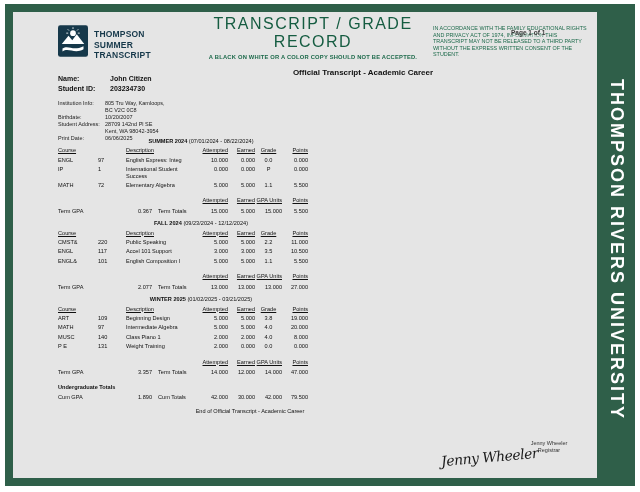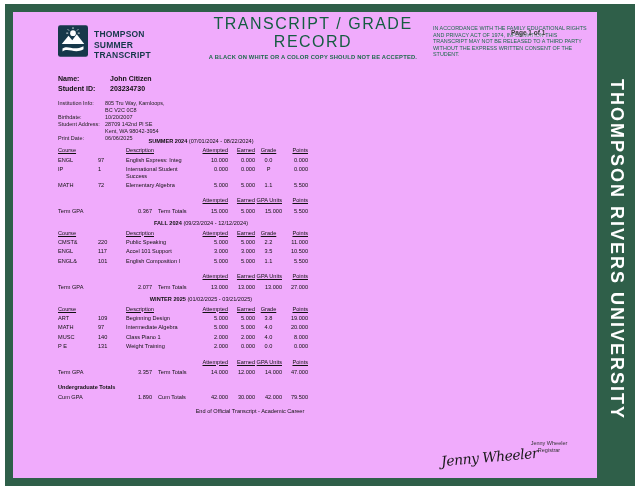--- a/index.html
+++ b/index.html
@@ -6,21 +6,21 @@
     --green:#2f5f49;
     --title-green:#155c41;
     --notice-green:#1d6a4b;
     --navy:#16384a;
     --ink:#1a1a1a;
   }
   html,body{margin:0;padding:0;background:#fff;}
   #page{position:relative;width:640px;height:492px;background:#fff;overflow:hidden;
         font-family:"Liberation Sans",sans-serif;color:#111;}
   .frame{position:absolute;left:5px;top:4px;width:630px;height:482px;background:var(--green);}
-  .content{position:absolute;left:13px;top:12px;width:584px;height:466px;background:#f0abfc;}
+  .content{position:absolute;left:13px;top:12px;width:584px;height:466px;background:#e5e5e5;}
   .side-banner{position:absolute;left:597px;top:40px;width:38px;height:420px;
         display:flex;align-items:center;justify-content:center;
         writing-mode:vertical-rl;color:#fff;font-weight:bold;font-size:18px;
         letter-spacing:2px;white-space:nowrap;}
   
   .logo-square{position:absolute;left:45px;top:13px;width:30px;height:32px;}
   .logo-text{position:absolute;left:81px;top:17px;font-weight:bold;color:var(--navy);
         font-size:8.5px;line-height:10.5px;letter-spacing:.2px;}
   .title-wrap{position:absolute;left:160px;top:3px;width:280px;text-align:center;}
   .title{font-size:16px;letter-spacing:1.5px;color:var(--title-green);}
@@ -95,20 +95,21 @@
     </div>
 
     <div class="ferpa">
       <div>IN ACCORDANCE WITH THE FAMILY EDUCATIONAL RIGHTS</div>
       <div>AND PRIVACY ACT OF 1974, INFORMATION          THIS</div>
       <div>TRANSCRIPT MAY NOT BE RELEASED TO A THIRD PARTY</div>
       <div>WITHOUT THE EXPRESS WRITTEN CONSENT OF THE STUDENT.</div>
       <div class="ferpa-overlay">Page 1 of 1</div>
     </div>
 
+    <div class="official">Official Transcript - Academic Career</div>
 
     <div class="student">
       <div>
         <span class="lbl">Name:</span><span>John Citizen</span>
       </div>
       <div>
         <span class="lbl">Student ID:</span><span>203234730</span>
       </div>
     </div>
 

